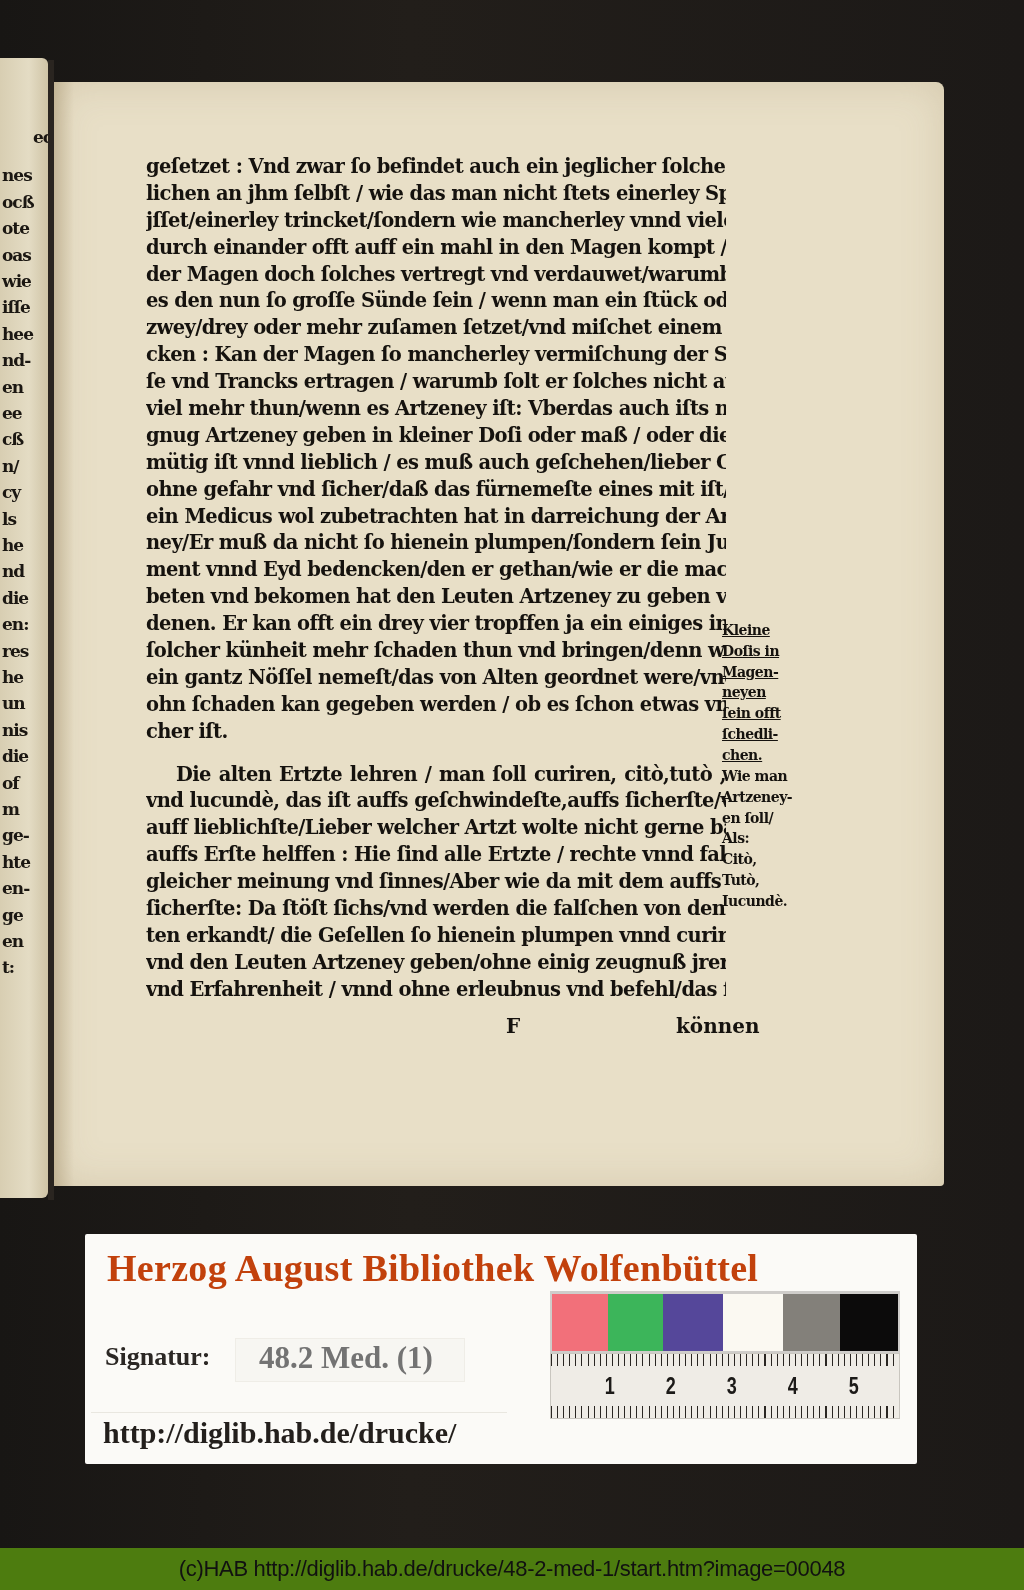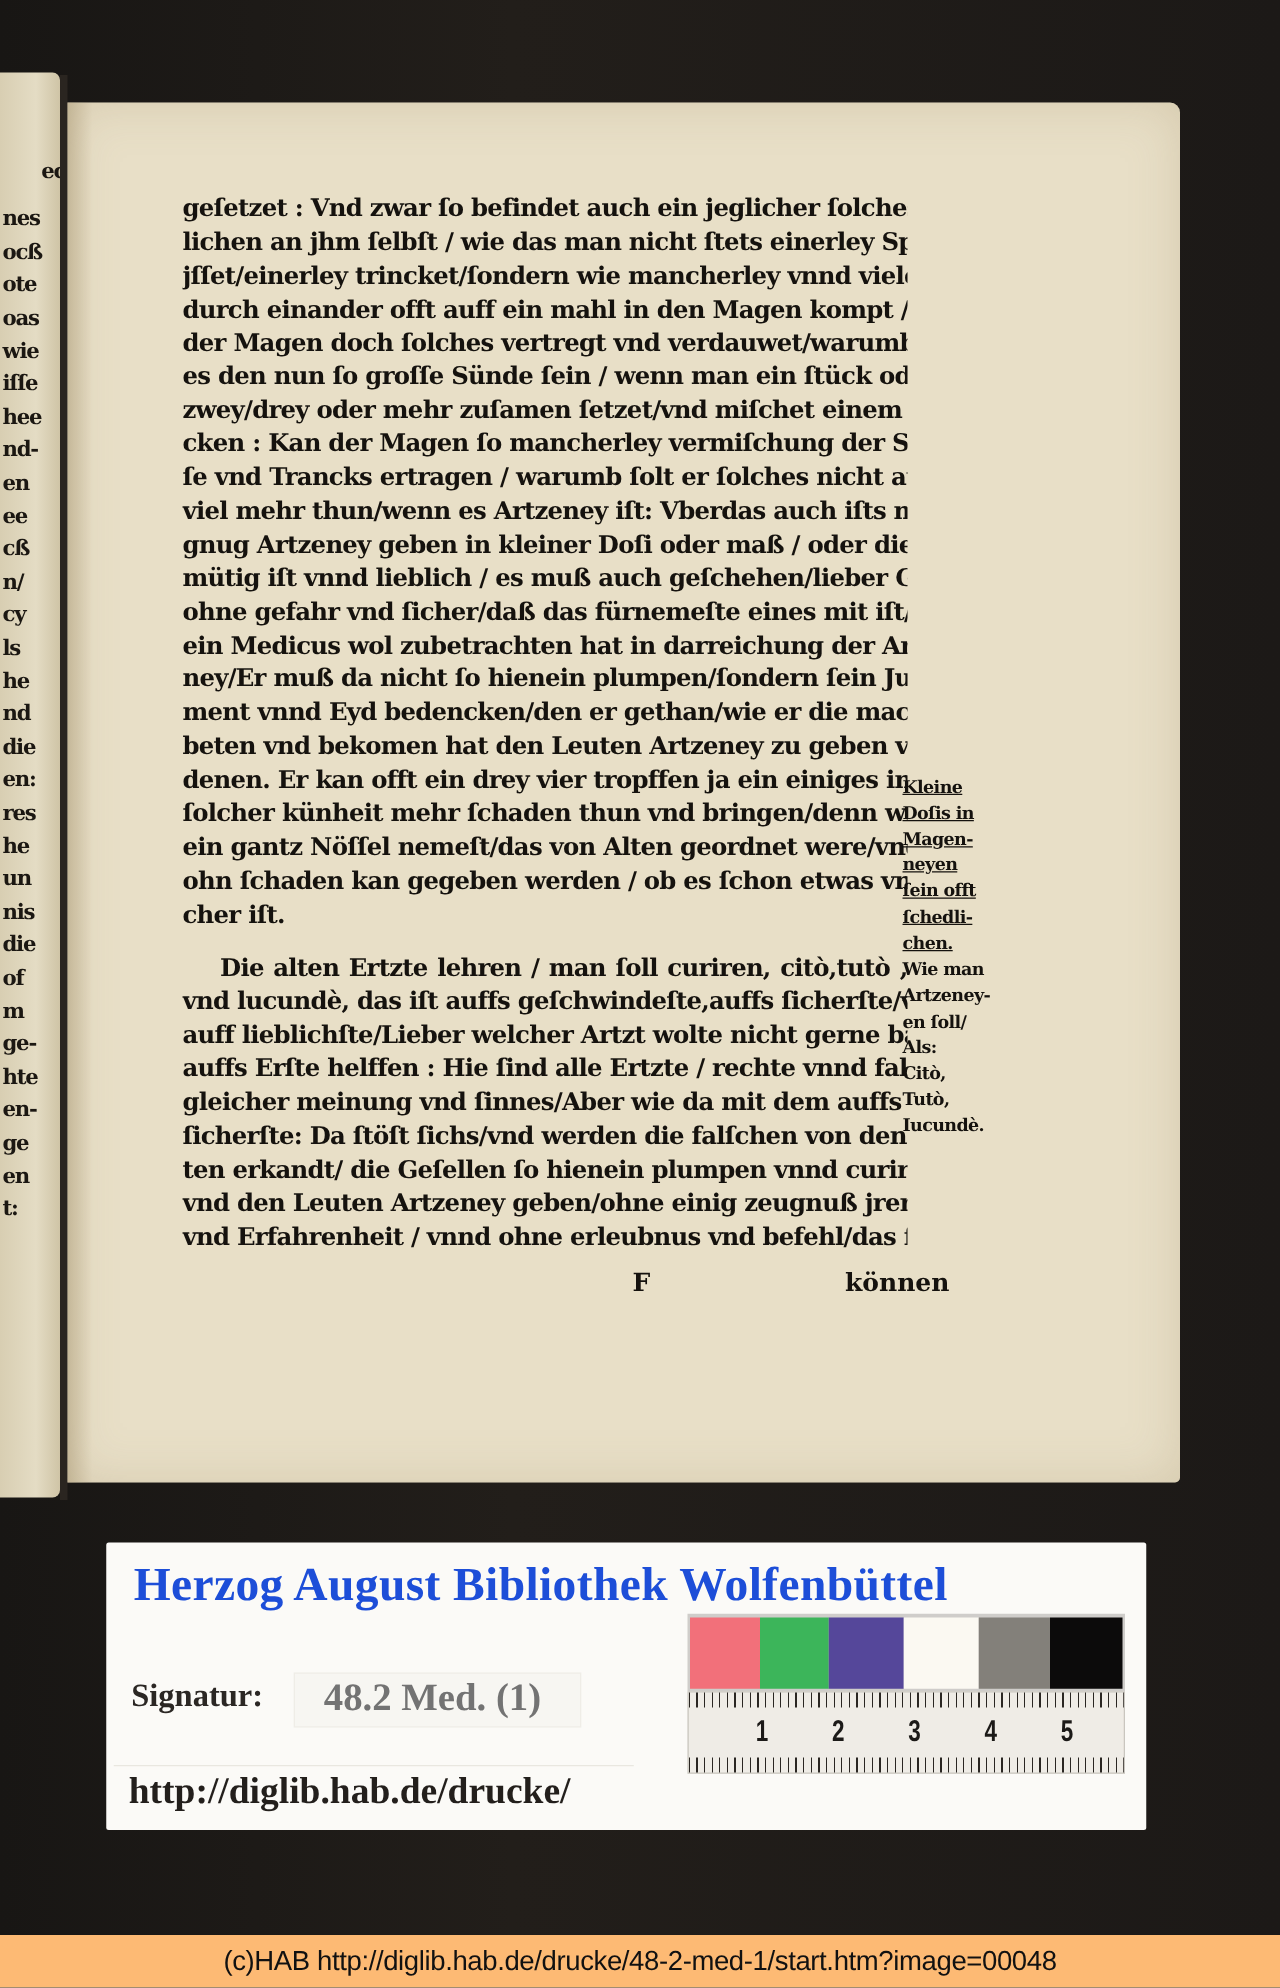--- a/index.html
+++ b/index.html
@@ -15,35 +15,35 @@
   .body-text{position:absolute;left:92px;top:72px;width:580px;font-family:"DejaVu Serif",serif;font-weight:bold;font-size:19.5px;line-height:26.9px;color:#15120e;letter-spacing:-0.6px;}
   .body-text .ln{display:block;white-space:nowrap;text-align:justify;text-align-last:justify;height:26.9px;overflow:hidden;}
   .body-text .ln.last{text-align-last:left;}
   .body-text .ln.indent{padding-left:30px;margin-top:16px;}
   .catch{position:absolute;top:932px;font-family:"DejaVu Serif",serif;font-weight:bold;font-size:20px;color:#15120e;}
   .catch.sig{left:452px;}
   .catch.word{left:622px;}
   .margin-note{position:absolute;left:668px;font-family:"DejaVu Serif",serif;font-weight:bold;font-size:14px;line-height:20.8px;color:#15120e;letter-spacing:-0.5px;}
   
   .card{position:absolute;left:85px;top:1234px;width:832px;height:230px;background:#fbfaf7;border-radius:2px;}
-  .card .title{position:absolute;left:22px;top:12px;font-family:"Liberation Serif",serif;font-weight:bold;font-size:38px;color:#1d4ed8;letter-spacing:.3px;white-space:nowrap;}
+  .card .title{position:absolute;left:22px;top:12px;font-family:"Liberation Serif",serif;font-weight:bold;font-size:38px;color:#c2410c;letter-spacing:.3px;white-space:nowrap;}
   .card .sig-label{position:absolute;left:20px;top:108px;font-family:"Liberation Serif",serif;font-weight:bold;font-size:26px;color:#2b2724;}
   .card .sig-box{position:absolute;left:150px;top:104px;width:228px;height:42px;background:#f7f6f2;border:1px solid #efede7;}
   .card .sig-value{position:absolute;left:174px;top:106px;font-family:"Liberation Serif",serif;font-weight:bold;font-size:31px;color:#737373;}
   .card .url-box{position:absolute;left:6px;top:178px;width:416px;height:44px;border-top:1px solid #e9e7e0;}
   .card .url{position:absolute;left:18px;top:182px;font-family:"Liberation Serif",serif;font-weight:bold;font-size:30px;color:#231f1c;white-space:nowrap;}
   .card .url2{position:absolute;left:426px;top:182px;font-family:"Liberation Serif",serif;font-weight:bold;font-size:30px;color:#231f1c;white-space:nowrap;}
   .swatches{position:absolute;left:550px;top:1291px;width:350px;height:62px;background:#cfcdca;display:flex;padding:3px 2px 0 2px;box-sizing:border-box;}
   .swatch{height:57px;}
   .ruler{position:absolute;left:550px;top:1353px;width:350px;height:66px;background:#efece6;border:1px solid #c9c6bf;box-sizing:border-box;}
   .ruler .ticks-top,.ruler .ticks-bot{position:absolute;left:0;width:100%;height:12px;}
   .ruler .ticks-top{top:0;background:repeating-linear-gradient(90deg,#2a2622 0 1px,transparent 1px 6.1px);}
   .ruler .ticks-bot{bottom:0;background:repeating-linear-gradient(90deg,#2a2622 0 1px,transparent 1px 6.1px);}
   .ruler .num{position:absolute;top:18px;font-family:"Liberation Sans",sans-serif;font-weight:bold;font-size:24px;color:#1c1a18;transform:scaleX(.75);}
-  .footer{position:absolute;left:0;top:1548px;width:1024px;height:42px;background:#fdba74;}
+  .footer{position:absolute;left:0;top:1548px;width:1024px;height:42px;background:#4d7c0f;}
   .footer .txt{position:absolute;left:0;width:100%;top:8px;text-align:center;font-family:"Liberation Sans",sans-serif;font-size:22px;color:#111;letter-spacing:-0.3px;}
 </style>
 </head>
 <body>
 
 <div class="bg"></div>
 
 <div class="left-page" id="leftPage">
     <div class="frag" style="top: 66px; margin-left: 31px;">ecß</div>
     <div class="frag" style="top: 104.4px;">nes</div>

